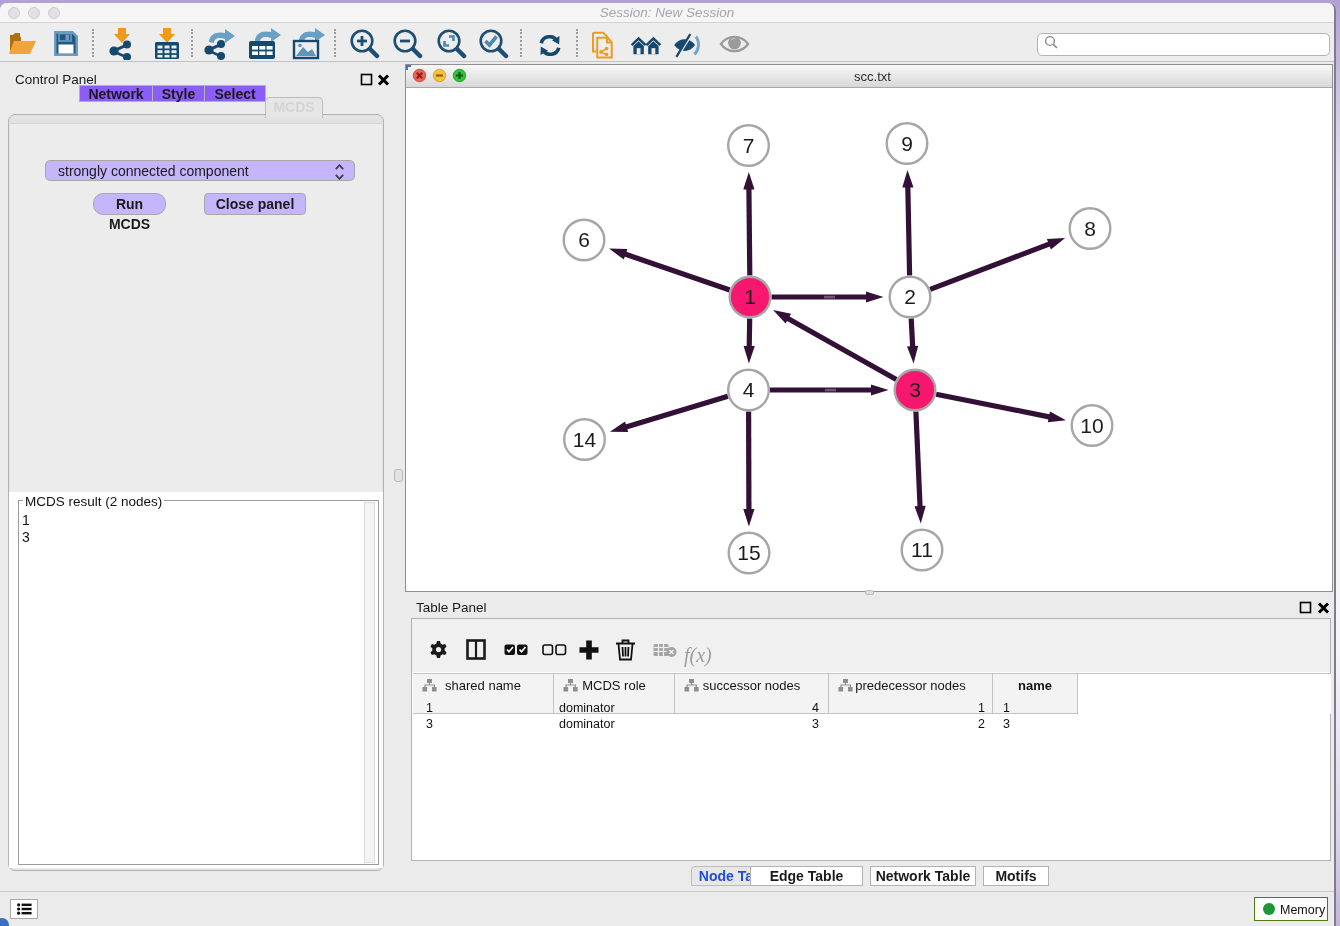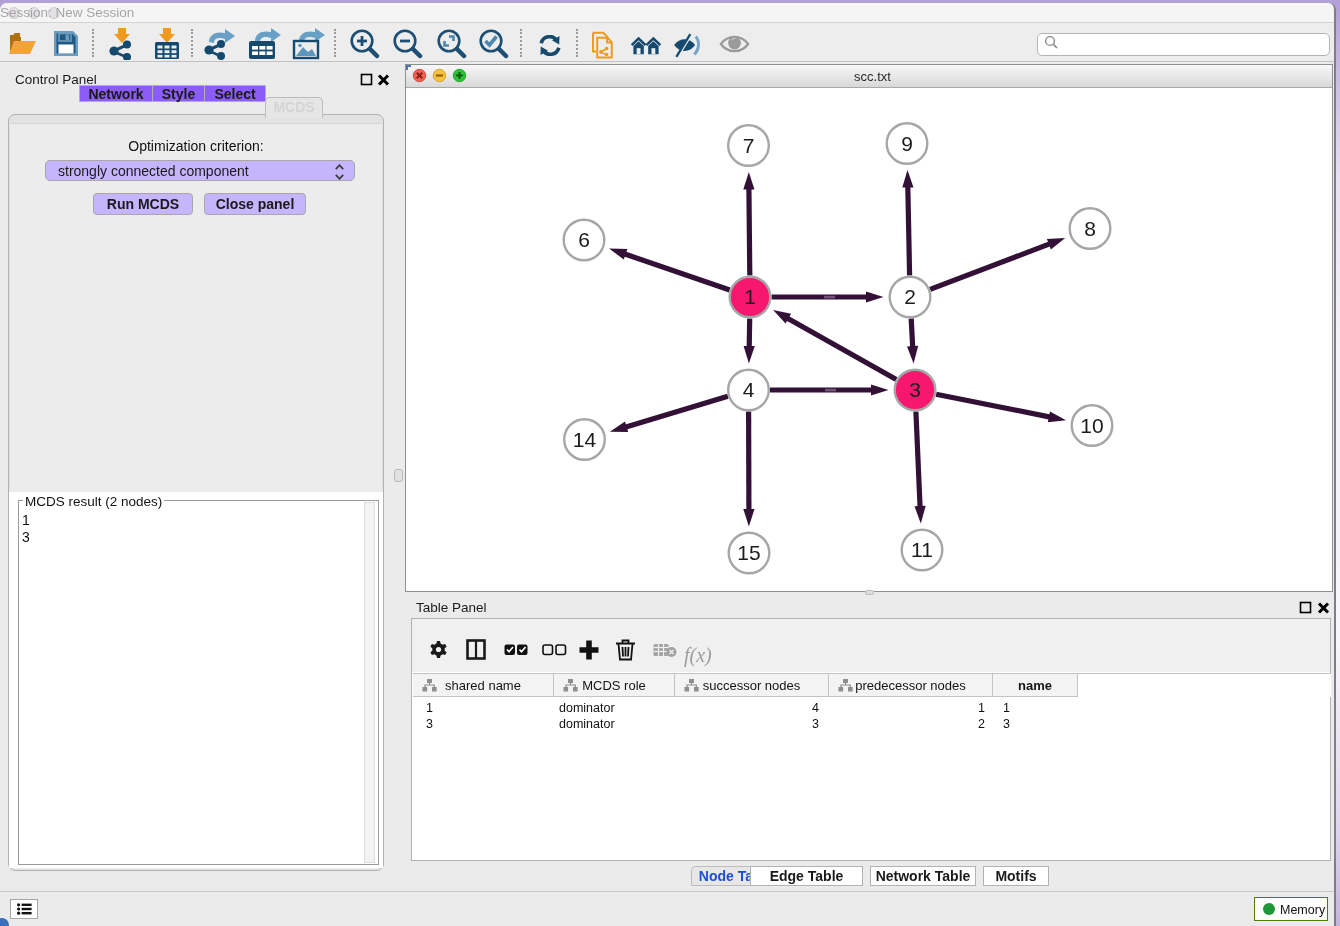--- a/index.html
+++ b/index.html
@@ -6,22 +6,22 @@
   body{width:1340px;height:926px;overflow:hidden;position:relative;
        background:linear-gradient(180deg,#b29fd5 0px,#bfafdc 40px,#e7e2f1 180px,#f5f4f7 350px,#f6f5f8 650px,#ded5ec 830px,#c4b4dd 926px);font-family:"Liberation Sans",sans-serif;}
   .abs{position:absolute;}
   #win{position:absolute;left:0;top:3px;right:4px;bottom:0;background:#ebebeb;
        border-radius:7px 7px 0 0;border-right:2px solid #7f7d88;box-sizing:border-box;}
   
   #titlebar{position:absolute;left:0;top:0;right:0;height:19px;background:#f6f5f6;
             border-radius:7px 7px 0 0;border-bottom:1px solid #d4d2d4;}
   .tl{position:absolute;top:3.5px;width:12px;height:12px;border-radius:50%;
       background:#e3e1e3;border:1px solid #cfcdcf;box-sizing:border-box;}
-  #titlebar .t{position:absolute;top:2px;left:0;right:0;
-               font-size:13.5px;color:#a7a4a7;}
+  #titlebar .t{position:absolute;top:2px;left:0;right:0;text-align:center;
+               font-size:13.5px;color:#a7a4a7;font-style:italic;}
   
   #toolbar{position:absolute;left:0;top:20px;right:0;height:38px;background:#ededed;
            border-bottom:1px solid #c2c2c2;}
   .sep{position:absolute;top:6px;height:28px;width:0;
        border-left:2px dotted #9a9a9a;}
   #search{position:absolute;left:1037px;top:10px;width:291px;height:21px;background:#fff;
           border:1px solid #b4b4b4;border-radius:5px;}
   
   #cp-title{position:absolute;left:15px;top:69px;font-size:13.5px;color:#1a1a1a;}
   .tab{position:absolute;top:82px;height:17px;background:#8b5cf6;border:1px solid #b2b2b2;
@@ -42,21 +42,21 @@
           border:1px solid #8f8f8f;box-sizing:border-box;background:#fff;}
   #ititle{position:absolute;left:0;top:0;right:0;height:22px;
           background:linear-gradient(#f8f8f8,#d8d8d8);border-bottom:1px solid #a8a8a8;}
   #ititle .t{position:absolute;left:11px;right:4px;top:4px;text-align:center;font-size:13px;
              color:#2b2b2b;}
   
   #tp-title{position:absolute;left:416px;top:597px;font-size:13.5px;color:#1a1a1a;}
   #tpanel{position:absolute;left:411px;top:615px;width:920px;height:243px;
           border:1px solid #b2b2b2;background:#fff;box-sizing:border-box;}
   #ttoolbar{position:absolute;left:0;top:0;right:0;height:53px;background:#f0f0f0;}
-  .hcell{position:absolute;top:0;height:24px;background:#f3f3f3;border-right:1px solid #c3c3c3;
+  .hcell{position:absolute;top:0;height:41px;background:#f3f3f3;border-right:1px solid #c3c3c3;
          border-bottom:1px solid #c3c3c3;border-top:1px solid #c3c3c3;box-sizing:border-box;
          font-size:13px;color:#151515;text-align:center;line-height:23px;}
   .trow{position:absolute;font-size:12.5px;color:#111;height:16px;line-height:16px;}
   .btab{position:absolute;top:863px;height:20px;background:#fff;border:1px solid #b2b2b2;
         box-sizing:border-box;text-align:center;font-size:14px;font-weight:bold;color:#1a1a1a;line-height:19px;}
   
   #statusbar{position:absolute;left:0;right:0;bottom:0;height:34px;background:#ebebeb;
              border-top:1px solid #c9c9c9;}
 </style>
 </head>
@@ -228,27 +228,26 @@
     </svg>
   <svg class="abs" style="left:377px;top:71px" width="13" height="12" viewBox="0 0 13 12">
       <path d="M2 1.5 L11 10.5 M11 1.5 L2 10.5" stroke="#000" stroke-width="3"></path>
     </svg>
   <div class="tab" style="left:79px;width:74px;">Network</div>
   <div class="tab" style="left:152px;width:53px;">Style</div>
   <div class="tab" style="left:204px;width:62px;">Select</div>
   <div class="tab" style="left:265px;width:58px;top:94px;height:21px;background:#e6e6e6;color:#d4d4d4;border-color:#bcbcbc;border-bottom:none;border-radius:5px 5px 0 0;z-index:3;line-height:19px;">MCDS</div>
   <div id="pane"></div>
   <div class="abs" style="left:10px;top:120px;width:372px;height:745px;background:#ececec;border-top:1px solid #d5d5d5;border-radius:0 0 6px 6px;"></div>
-  <div class="abs" style="left:26px;top:135px;width:340px;text-align:center;font-size:14px;color:#111;">Optimization criterion:</div>
   <div class="btn" style="left:45px;top:157px;width:310px;height:21px;line-height:21px;text-align:left;padding-left:12px;border-radius:5px;font-weight:normal;">strongly connected component
     <svg class="abs" style="right:9px;top:3px" width="11" height="16" viewBox="0 0 11 16">
         <path d="M1.8 5.2 L5.5 1.2 L9.2 5.2 M1.8 10.8 L5.5 14.8 L9.2 10.8" fill="none" stroke="#3a3a3a" stroke-width="1.7"></path>
       </svg>
   </div>
-  <div class="btn" style="left:93px;top:190px;width:100px;height:22px;line-height:20px;">Run MCDS</div>
+  <div class="btn" style="left:93px;top:190px;width:73px;height:22px;line-height:20px;border-radius:10px;">Run MCDS</div>
   <div class="btn" style="left:204px;top:190px;width:102px;height:22px;line-height:20px;">Close panel</div>
   <div id="results"></div>
   <div id="rgroup"></div>
   <div id="rtitle">MCDS result (2 nodes)</div>
   <div id="rscroll"></div>
   <div class="abs" style="left:22px;top:509px;font-size:14px;color:#111;line-height:17px;">1<br>3</div>
   <div class="abs" style="left:394px;top:466px;width:9px;height:13px;background:#e2e2e2;border:1px solid #b8b8b8;border-radius:3px;box-sizing:border-box;"></div>
   <div id="iframe">
     <div id="ititle">
       <svg class="abs" style="left:6px;top:3px" width="60" height="15" viewBox="0 0 60 15">

